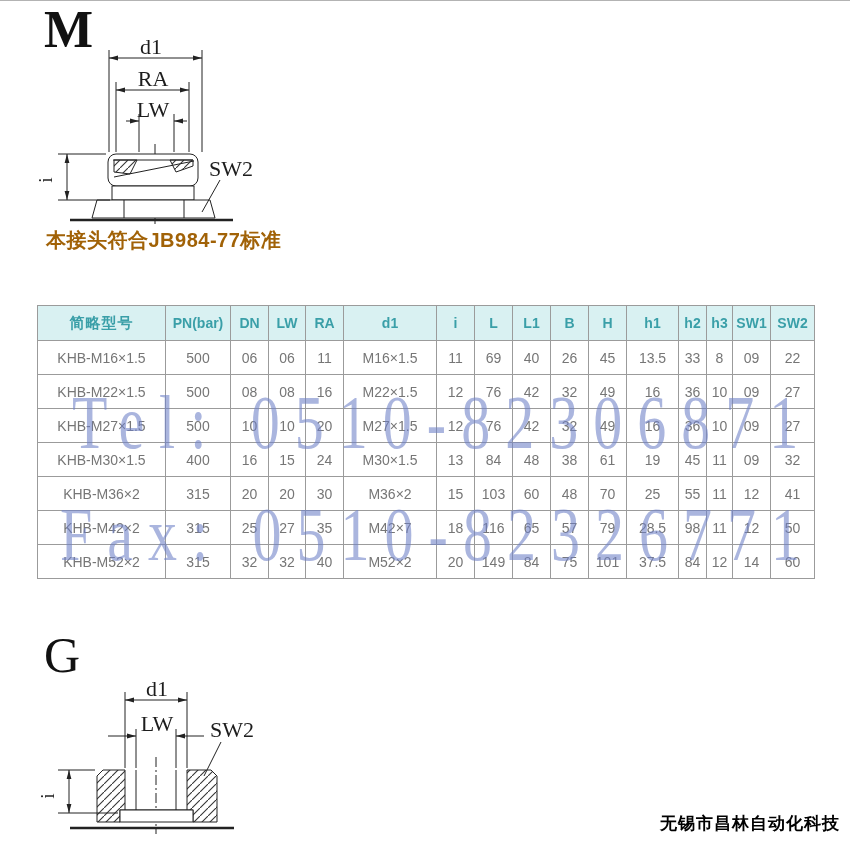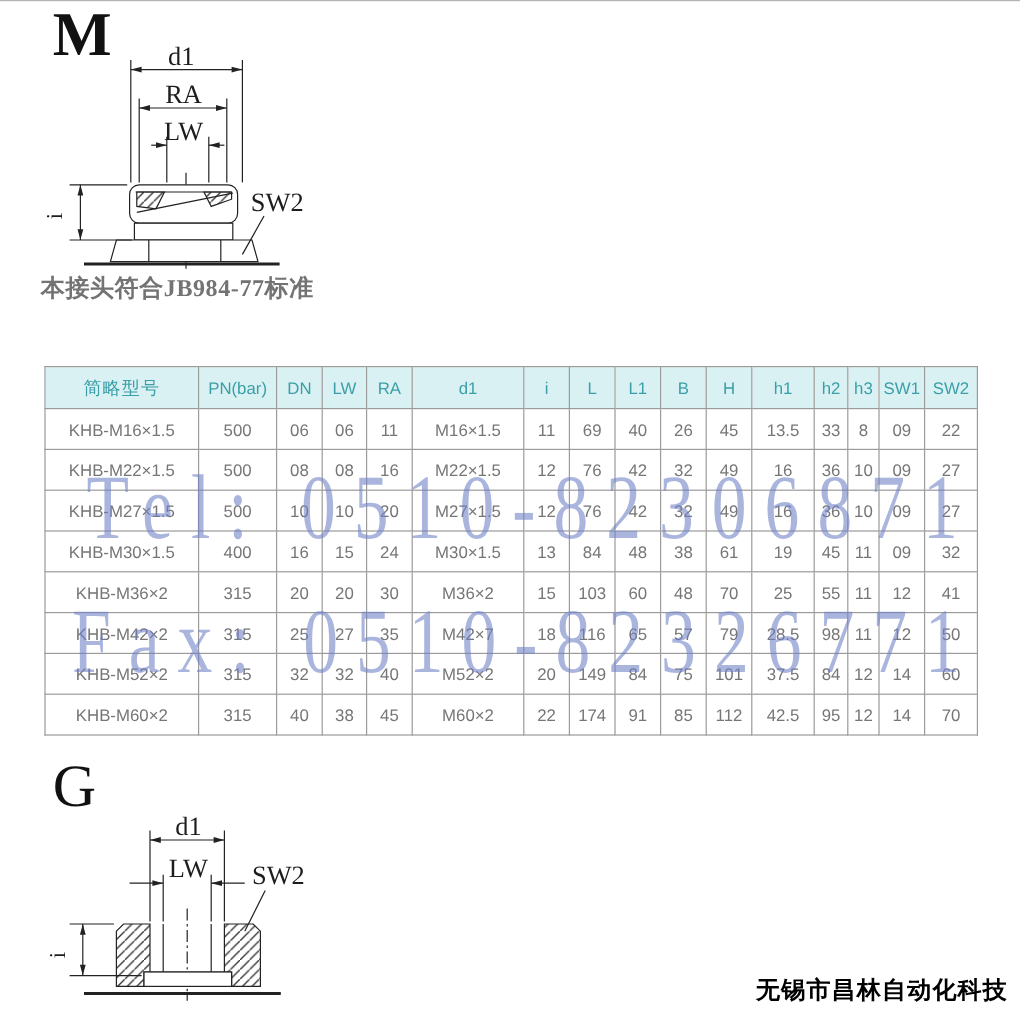--- a/index.html
+++ b/index.html
@@ -12,41 +12,41 @@
               color:#111;line-height:1;}
   #letter-m{left:44px;top:4px;font-size:52px;font-weight:bold;}
   #letter-g{left:44px;top:630px;font-size:50px;font-weight:normal;}
 
   
   svg.diagram{position:absolute;overflow:visible;}
   svg text{font-family:"Liberation Serif","DejaVu Serif",serif;fill:#1d1d1d;}
   .dim-label{font-size:22px;}
   .i-label{font-size:19px;}
 
-  .caption{position:absolute;left:34px;top:227px;font-family:Liberation Serif, serif;
-           font-size:20px;font-weight:bold;color:#737373;letter-spacing:0.5px;}
+  .caption{position:absolute;left:46px;top:227px;font-family:Liberation Sans, sans-serif;
+           font-size:20px;font-weight:bold;color:#a16207;letter-spacing:0.5px;}
 
   
   table.spec{position:absolute;left:37px;top:305px;width:777px;border-collapse:collapse;
              table-layout:fixed;z-index:1;background:#fff;}
   table.spec th,table.spec td{border:1px solid var(--grid,#9b9b9b);text-align:center;
              padding:0;overflow:hidden;white-space:nowrap;}
   table.spec th{height:34px;background:var(--header-bg,#d9f1f2);color:var(--header-text,#3a9fa8);
-             font-weight:normal;font-size:14px;margin-left:12px;}
+             font-weight:bold;font-size:14px;margin-left:12px;}
   table.spec th:first-child{font-size:15px;letter-spacing:1px;}
   table.spec td{height:33px;color:var(--body-text,#777);font-size:14px;}
 
   
   .wm{position:absolute;font-family:"Liberation Serif","DejaVu Serif",serif;font-size:58px;
       letter-spacing:15px;color:var(--watermark,#6e80c8);opacity:0.58;white-space:nowrap;
       transform:scaleY(1.32);transform-origin:0 0;z-index:2;line-height:1.2;}
   #wm-tel{left:72px;top:377px;}
   #wm-fax{left:60px;top:489px;}
 
-  .footer{position:absolute;right:10px;top:812px;font-size:20px;font-weight:bold;color:#000;
+  .footer{position:absolute;right:10px;top:812px;font-size:17px;font-weight:bold;color:#000;
           letter-spacing:1px;}
 </style>
 </head>
 <body>
 
 <div class="page">
   <div class="top-edge"></div>
 
   <div id="letter-m" class="big-letter">M</div>
 
@@ -279,38 +279,20 @@
           <td>149</td>
           <td>84</td>
           <td>75</td>
           <td>101</td>
           <td>37.5</td>
           <td>84</td>
           <td>12</td>
           <td>14</td>
           <td>60</td>
         </tr>
-        <tr>
-          <td>KHB-M60×2</td>
-          <td>315</td>
-          <td>40</td>
-          <td>38</td>
-          <td>45</td>
-          <td>M60×2</td>
-          <td>22</td>
-          <td>174</td>
-          <td>91</td>
-          <td>85</td>
-          <td>112</td>
-          <td>42.5</td>
-          <td>95</td>
-          <td>12</td>
-          <td>14</td>
-          <td>70</td>
-        </tr>
       </tbody>
   </table>
 
   <div id="wm-tel" class="wm">Tel: 0510-82306871</div>
   <div id="wm-fax" class="wm">Fax: 0510-82326771</div>
 
   <div id="letter-g" class="big-letter">G</div>
 
   <svg class="diagram" style="left:40px;top:675px;width:240px;height:165px" viewBox="40 675 240 165">
     <defs>

